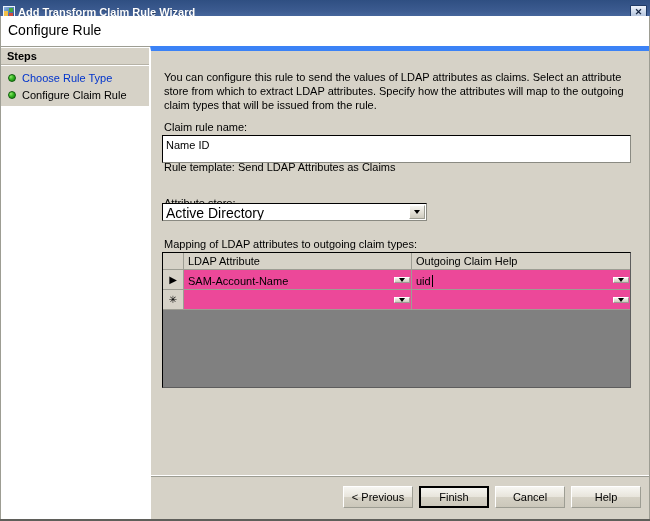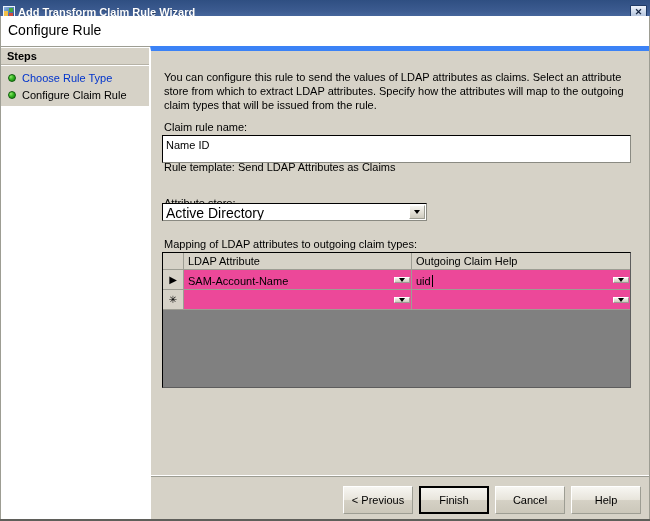--- a/index.html
+++ b/index.html
@@ -384,21 +384,21 @@
   }
   .btn-row {
     position: absolute;
     right: 9px;
     top: 10px;
     display: flex;
     gap: 6px;
   }
   .btn {
     width: 70px;
-    height: 28px;
+    height: 22px;
     background: linear-gradient(to bottom, #f7f6f2 0%, #e8e5dc 48%, #d5d1c5 52%, #cbc7ba 100%);
     border: 1px solid #9d9d93;
     border-top-color: #ffffff;
     border-left-color: #ffffff;
     box-sizing: border-box;
     font-family: "Liberation Sans", sans-serif;
     font-size: 11px;
     color: #000000;
     display: flex;
     align-items: center;

